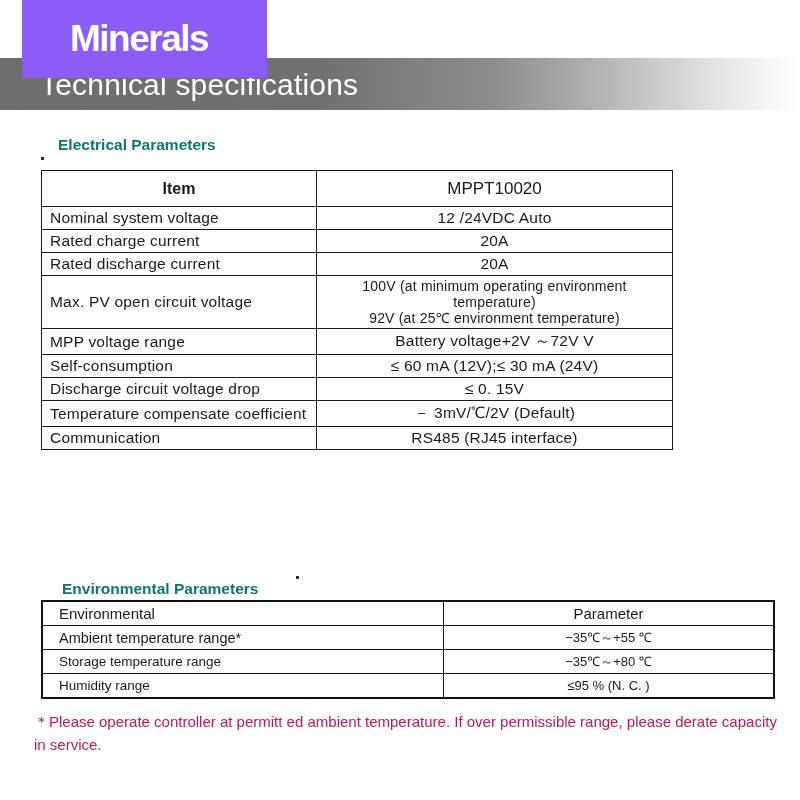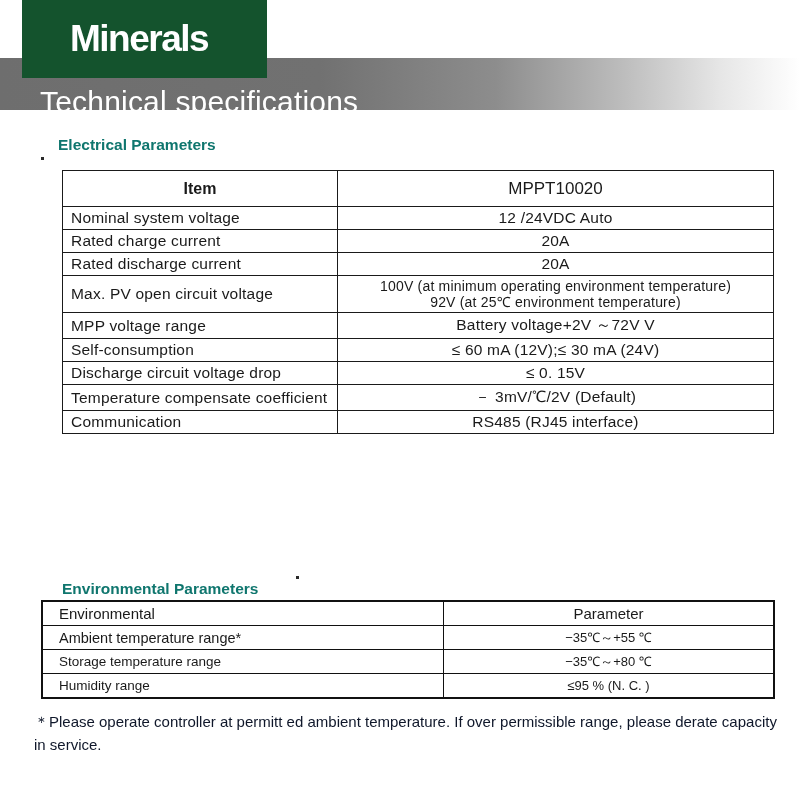--- a/index.html
+++ b/index.html
@@ -33,29 +33,28 @@
   }
   #banner-title {
     position: absolute;
     left: 40px;
     top: 60px;
     font-size: 30px;
     line-height: 50px;
     color: #ffffff;
     white-space: nowrap;
     letter-spacing: 0.2px;
-    margin-top: 17px;
   }
   #logo-box {
     position: absolute;
     left: 22px;
     top: 0px;
     width: 245px;
     height: 78px;
-    background: #14532d;
+    background: #8b5cf6;
     text-align: center;
   }
   #logo-text {
     position: absolute;
     left: 48px;
     top: 18px;
     font-size: 37px;
     font-weight: bold;
     color: #ffffff;
     letter-spacing: -1.5px;
@@ -92,23 +91,22 @@
 
   
   table {
     border-collapse: collapse;
     table-layout: fixed;
   }
   #electrical-table {
     position: absolute;
     left: 41px;
     top: 170px;
-    width: 712px;
+    width: 632px;
     border: 1.6px solid #1a1a1a;
-    margin-left: 21px;
   }
   #electrical-table td {
     border: 1.3px solid #1a1a1a;
     padding: 2px 8px;
     font-size: 15.5px;
     color: #1a1a1a;
     vertical-align: middle;
   }
   #electrical-table .col-item { width: 258px; }
   #electrical-table .head-cell {
@@ -164,21 +162,21 @@
   #environmental-table .indent { padding-left: 16px; }
 
   
   #footnote {
     position: absolute;
     left: 34px;
     top: 710px;
     width: 752px;
     font-size: 15px;
     line-height: 23px;
-    color: #0f172a;
+    color: #be185d;
   }
 </style>
 </head>
 <body>
 
 <div id="header-area">
   <div id="title-banner"></div>
   <div id="banner-title">Technical specifications</div>
   <div id="logo-box">
     <div id="logo-text">Minerals</div>

